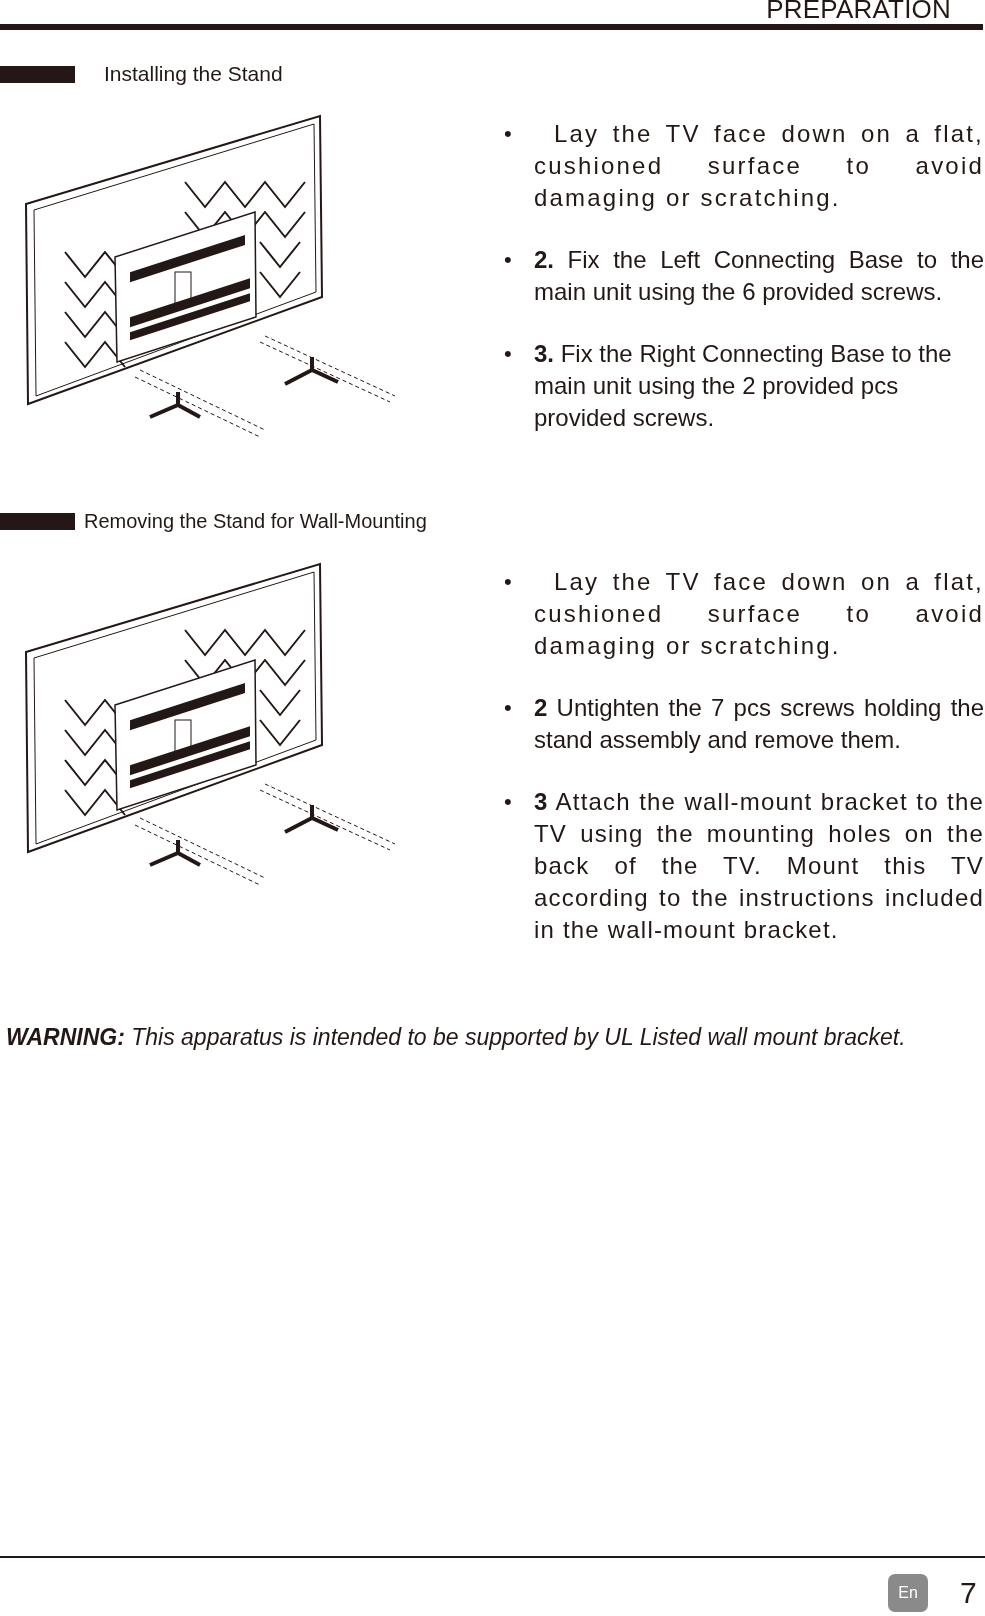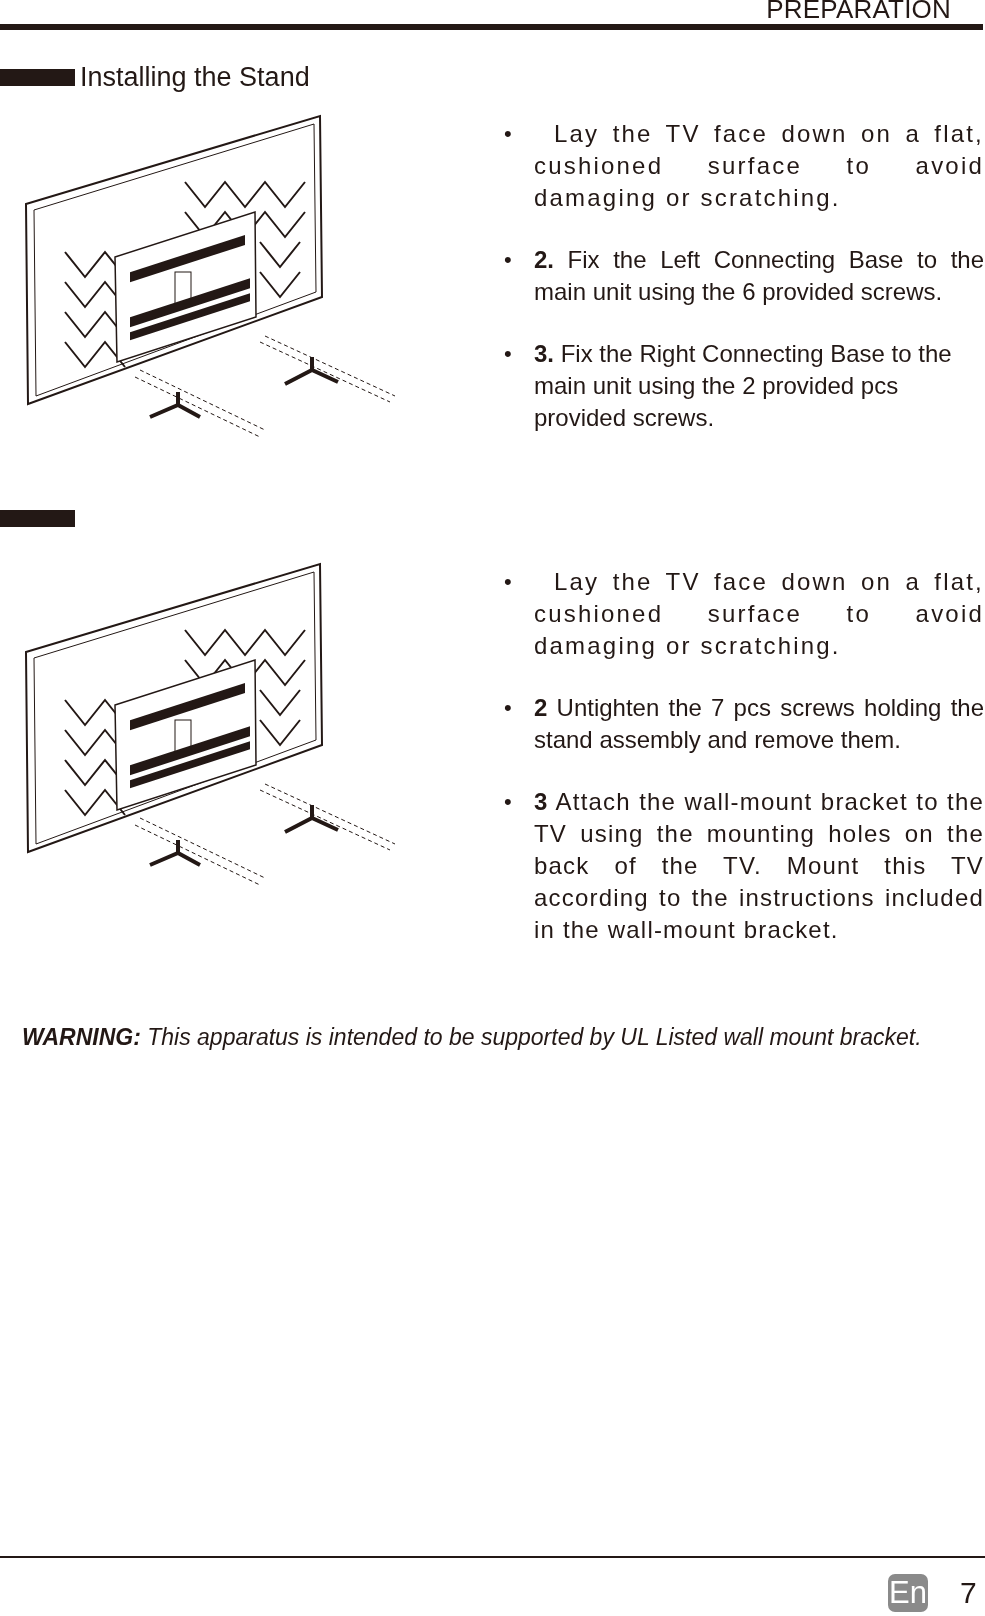--- a/index.html
+++ b/index.html
@@ -3,45 +3,45 @@
 <meta charset="utf-8">
 <style>
   html, body { margin: 0; padding: 0; background: #ffffff; }
   body { width: 985px; height: 1616px; position: relative; overflow: hidden;
          font-family: "Liberation Sans", sans-serif; color: #231815; }
   .header-title { position: absolute; right: 34px; top: -6px; font-size: 26px; letter-spacing: 0.2px; color: #231815; }
   .header-rule { position: absolute; left: 0; top: 24px; width: 983px; height: 6px; background: #231815; }
 
   .section-head { position: absolute; left: 0; display: flex; align-items: center; }
   .section-bar { width: 75px; height: 17px; background: #231815; }
-  .section-label { margin-left: 5px; font-size: 27px; color: #231815; }
+  .section-label { margin-left: 29px; font-size: 21px; color: #231815; }
   #sec1 { top: 62px; }
   #sec2 { top: 510px; }
   #sec2 .section-bar { width: 75px; height: 17px; }
   #sec2 .section-label { margin-left: 9px; font-size: 20px; }
 
   .figure { position: absolute; left: 20px; width: 390px; height: 345px; }
   #fig1 { top: 112px; }
   #fig2 { top: 560px; }
 
   .steps { position: absolute; left: 510px; width: 474px; font-size: 24px; line-height: 32px; color: #231815; }
   #steps1 { top: 118px; }
   #steps2 { top: 566px; }
   .step { position: relative; padding-left: 24px; text-align: justify; margin-bottom: 30px; }
   .step .bullet { position: absolute; left: -6px; top: 0; font-size: 22px; }
   .step .num { font-weight: bold; }
   .spaced { letter-spacing: 2.2px; }
   .spaced-sm { letter-spacing: 1.2px; }
 
-  .warning { position: absolute; left: 22px; top: 1024px; font-size: 23px; font-style: italic; white-space: nowrap; color: #231815; }
+  .warning { position: absolute; left: 6px; top: 1024px; font-size: 23px; font-style: italic; white-space: nowrap; color: #231815; }
   .warning .w-label { font-weight: bold; }
 
   .footer-rule { position: absolute; left: 0; top: 1556px; width: 985px; height: 2px; background: #231815; }
   .lang-badge { position: absolute; left: 888px; top: 1574px; width: 40px; height: 38px; border-radius: 7px;
-                background: #8a8a8a; color: #ffffff; font-size: 31px; text-align: center; line-height: 38px; }
+                background: #8a8a8a; color: #ffffff; font-size: 16px; text-align: center; line-height: 38px; }
   .page-num { position: absolute; left: 960px; top: 1576px; font-size: 30px; color: #231815; }
 </style>
 </head>
 <body>
 
 <div>
   <div class="header-title">PREPARATION</div>
   <div class="header-rule"></div>
 </div>
 
@@ -99,20 +99,21 @@
   </div>
   <div class="step" style="text-align:left">
     <span class="bullet">•</span>
     <span class="num">3.</span>
     <span>Fix the Right Connecting Base to the main unit using the 2 provided pcs provided screws.</span>
   </div>
 </div>
 
 <div class="section-head" id="sec2">
   <div class="section-bar"></div>
+  <div class="section-label">Removing the Stand for Wall-Mounting</div>
 </div>
 
 <div class="figure" id="fig2">
   <svg width="390" height="345" viewBox="0 0 390 345">
     <g fill="none" stroke="#231815" stroke-width="2">
       <polygon points="6,92 300,4 302,185 8,292"></polygon>
       <polygon points="14,98 294,12 296,180 16,284" stroke-width="1"></polygon>
       <polyline points="45,140 65,165 85,140 105,165 125,140 145,165"></polyline>
       <polyline points="45,170 65,195 85,170 105,195 125,170 145,195"></polyline>
       <polyline points="45,200 65,225 85,200 105,225 125,200 145,225"></polyline>

